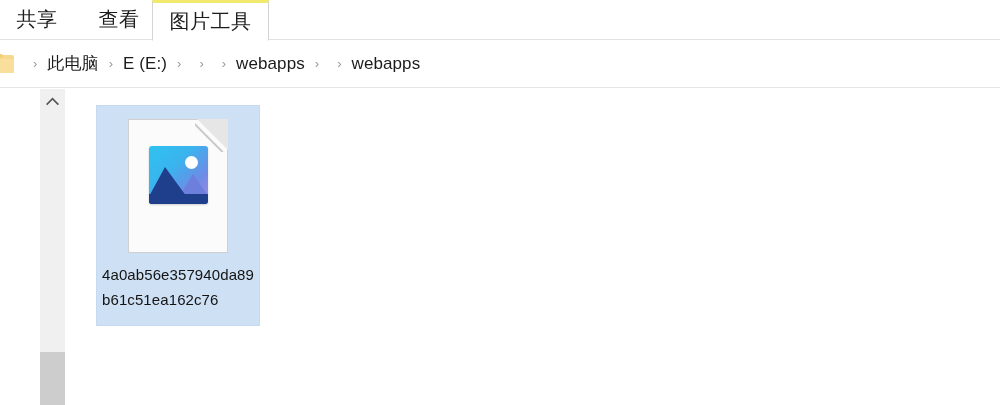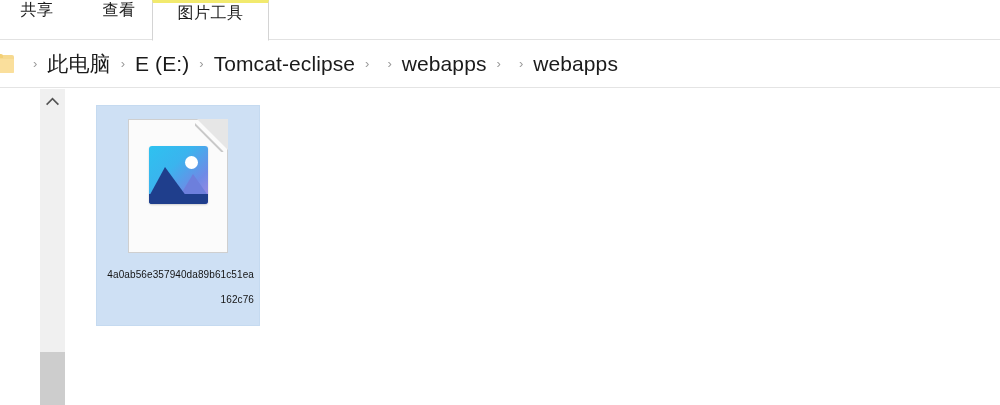--- a/index.html
+++ b/index.html
@@ -26,23 +26,24 @@
     height: 40px;
     background: #ffffff;
     border-bottom: 1px solid #e2e2e2;
     box-sizing: border-box;
   }
   .tab {
     position: absolute;
     top: 0;
     height: 39px;
     display: flex;
+    align-items: center;
     justify-content: center;
     box-sizing: border-box;
-    font-size: 16px;
+    font-size: 20px;
     letter-spacing: 0.5px;
     color: #1c1c1c;
     background: transparent;
     cursor: default;
     user-select: none;
   }
   .tab.selected {
     background: #ffffff;
     border-left: 1px solid #d4d4d4;
     border-right: 1px solid #d4d4d4;
@@ -93,21 +94,21 @@
   }
   .folder-icon .f-front {
     position: absolute;
     left: 0; top: 5px;
     width: 22px; height: 14px;
     background: #fadf9c;
     border-radius: 1px;
   }
 
   .crumb {
-    font-size: 21px;
+    font-size: 17px;
     color: #1b1b1b;
     white-space: nowrap;
     cursor: default;
     padding: 2px 1px;
     letter-spacing: 0.1px;
   }
   .crumb-sep {
     font-size: 13px;
     color: #9a9a9a;
     margin: 0 9px;
@@ -254,22 +255,22 @@
     position: absolute;
     left: 0; bottom: 0;
     width: 100%;
     height: 10px;
     background: #1f3e8c;
   }
 
   .file-name {
     margin-top: 9px;
     width: 152px;
-    text-align: right;
-    font-size: 10px;
+    text-align: left;
+    font-size: 15px;
     line-height: 25px;
     color: #141414;
     word-break: break-all;
     letter-spacing: 0.1px;
   }
 </style>
 </head>
 <body>
 
 <div class="ribbon-tabs">
@@ -292,21 +293,20 @@
     <div class="f-front"></div>
   </div>
 
   <span class="crumb-sep">›</span>
   <span class="crumb">此电脑</span>
 
   <span class="crumb-sep">›</span>
   <span class="crumb">E (E:)</span>
 
   <span class="crumb-sep">›</span>
-  <span class="crumb">Tomcat-eclipse</span>
 
   <span class="crumb-sep">›</span>
 
   <span class="crumb-sep">›</span>
   <span class="crumb">webapps</span>
 
   <span class="crumb-sep">›</span>
 
   <span class="crumb-sep">›</span>
   <span class="crumb">webapps</span>

